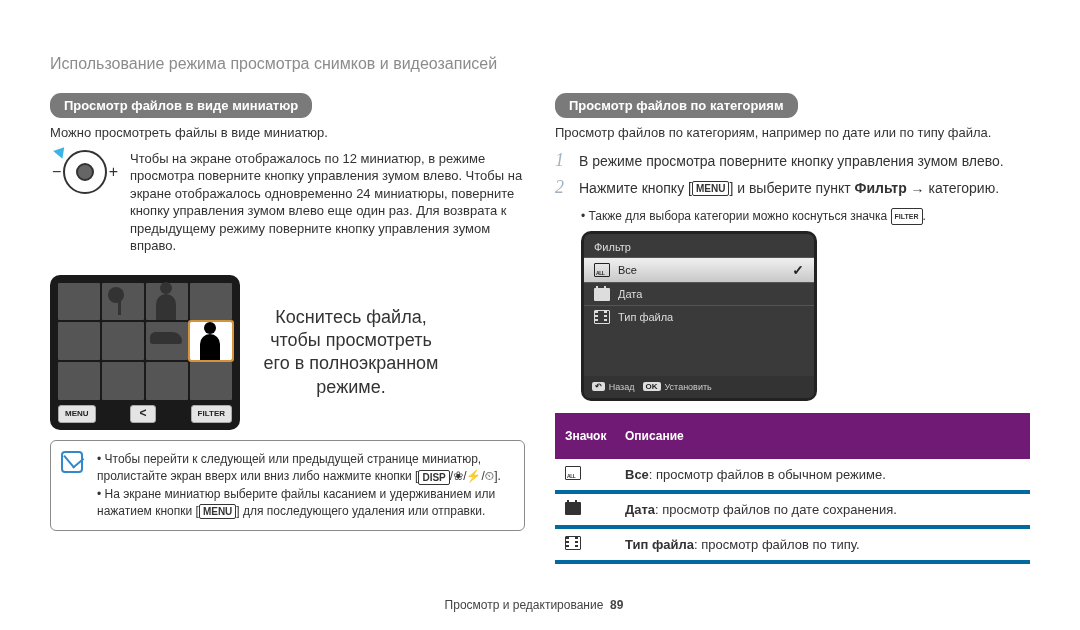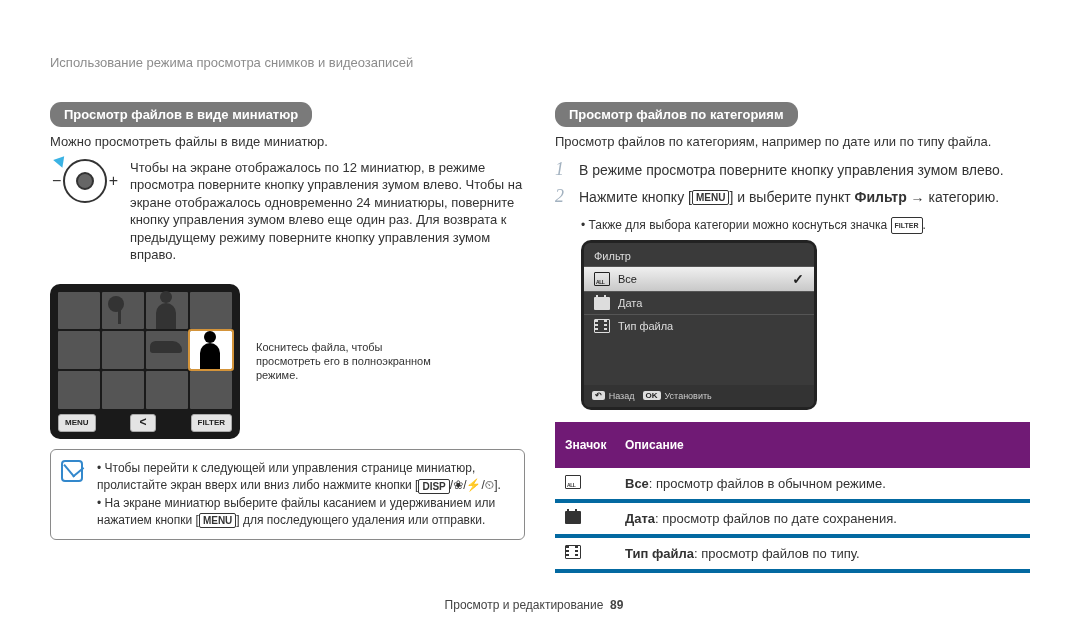--- a/index.html
+++ b/index.html
@@ -5,21 +5,21 @@
   * { box-sizing: border-box; margin: 0; padding: 0; }
   body {
     width: 1080px; height: 630px;
     font-family: Arial, "Helvetica Neue", sans-serif;
     background: #fff; color: #333;
     font-size: 13px;
     padding: 0;
     position: relative;
   }
   .page { padding: 55px 50px 0 50px; }
-  .page-title { color: #8c8c8c; font-size: 13px; margin-bottom: 32px; }
+  .page-title { color: #8c8c8c; font-size: 16px; margin-bottom: 20px; }
   .cols { display: flex; gap: 30px; }
   .col-left { width: 480px; }
   .col-right { width: 480px; }
   .pill {
     background: #7a7a7a; color: #fff;
     display: inline-block; padding: 5px 14px;
     border-radius: 11px; font-weight: bold;
     font-size: 13px; margin-bottom: 6px;
   }
   .body-text { font-size: 13px; line-height: 1.35; margin-bottom: 8px; }
@@ -87,21 +87,21 @@
     padding: 0 3px;
   }
   .btn-menu, .btn-share, .btn-filter {
     background: #e4e4e4; border: 1px solid #aaa; border-radius: 3px;
     font-size: 8px; font-weight: bold; height: 18px; line-height: 16px;
     padding: 0 6px; color: #222;
     display: flex; align-items: center;
   }
   .btn-share { width: 26px; display: flex; align-items: center; justify-content: center; }
   .share-dots::before { content: "<"; font-size: 12px; font-weight: bold; }
-  .callout-text { font-size: 11px; line-height: 1.3; max-width: 190px; }
+  .callout-text { font-size: 18px; line-height: 1.3; max-width: 190px; text-align: center; }
   .note-box {
     border: 1px solid #8a8a8a; border-radius: 6px;
     padding: 10px 10px 10px 46px;
     position: relative; margin-top: 8px;
     font-size: 12px; line-height: 1.45;
   }
   .note-icon {
     position: absolute; left: 10px; top: 10px;
     width: 22px; height: 22px; border: 2px solid #3388cc;
     border-radius: 4px; display: flex; align-items: center; justify-content: center;
@@ -221,21 +221,21 @@
                 <span class="share-dots"></span>
               </div>
             <div class="btn-filter">FILTER</div>
           </div>
         </div>
         <div class="callout-text">Коснитесь файла, чтобы просмотреть его в полноэкранном режиме.</div>
       </div>
 
       <div class="note-box">
         <div class="note-icon"></div>
-        <div>• <span>Чтобы перейти к следующей или управления странице миниатюр, пролистайте экран вверх или вниз либо нажмите кнопки [</span><span class="menu-key">DISP</span><span>/</span><span>❀</span><span>/</span><span>⚡</span><span>/</span><span>⏲</span><span>].</span></div>
+        <div>• <span>Чтобы перейти к следующей или предыдущей странице миниатюр, пролистайте экран вверх или вниз либо нажмите кнопки [</span><span class="menu-key">DISP</span><span>/</span><span>❀</span><span>/</span><span>⚡</span><span>/</span><span>⏲</span><span>].</span></div>
         <div>• <span>На экране миниатюр выберите файлы касанием и удерживанием или нажатием кнопки [</span><span class="menu-key">MENU</span><span>] для последующего удаления или отправки.</span></div>
       </div>
     </div>
 
     <div class="col-right">
       <div class="pill">Просмотр файлов по категориям</div>
       <div class="body-text">Просмотр файлов по категориям, например по дате или по типу файла.</div>
 
       <div class="steps">
         <div class="step">

